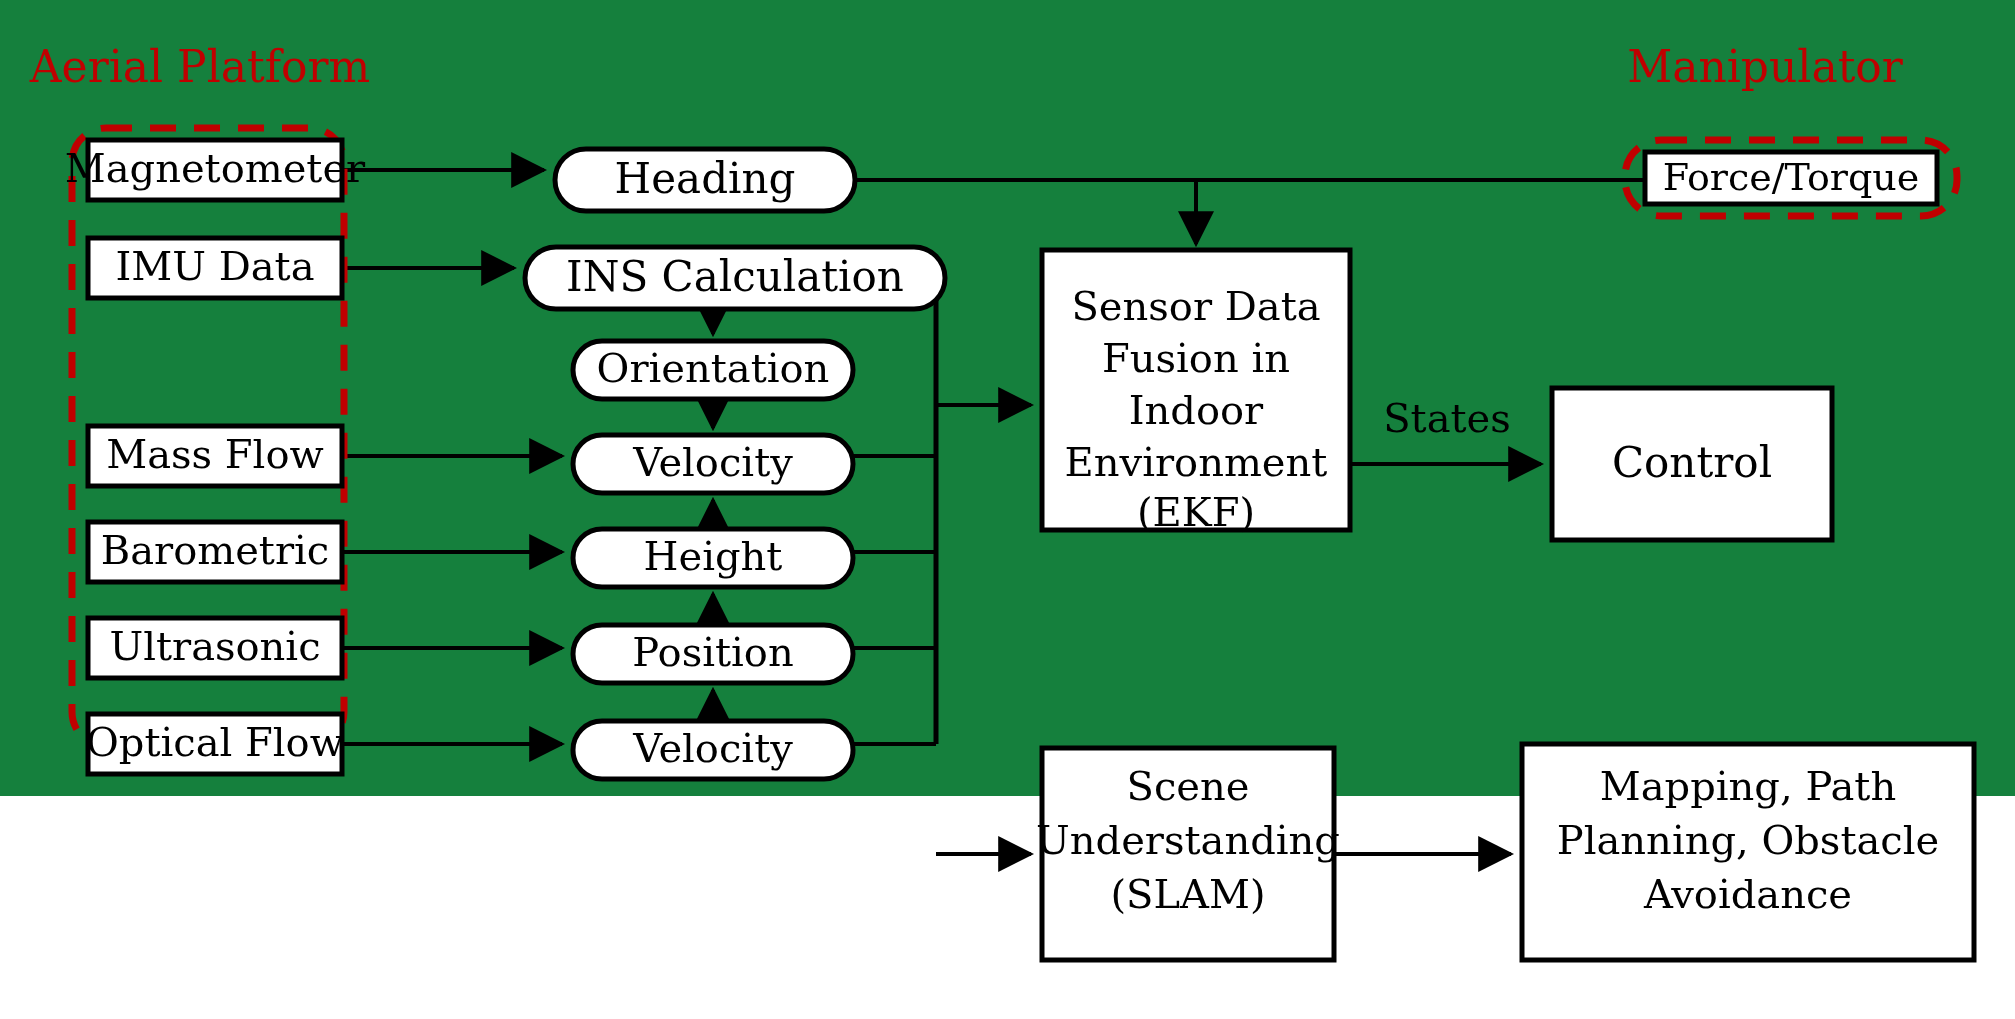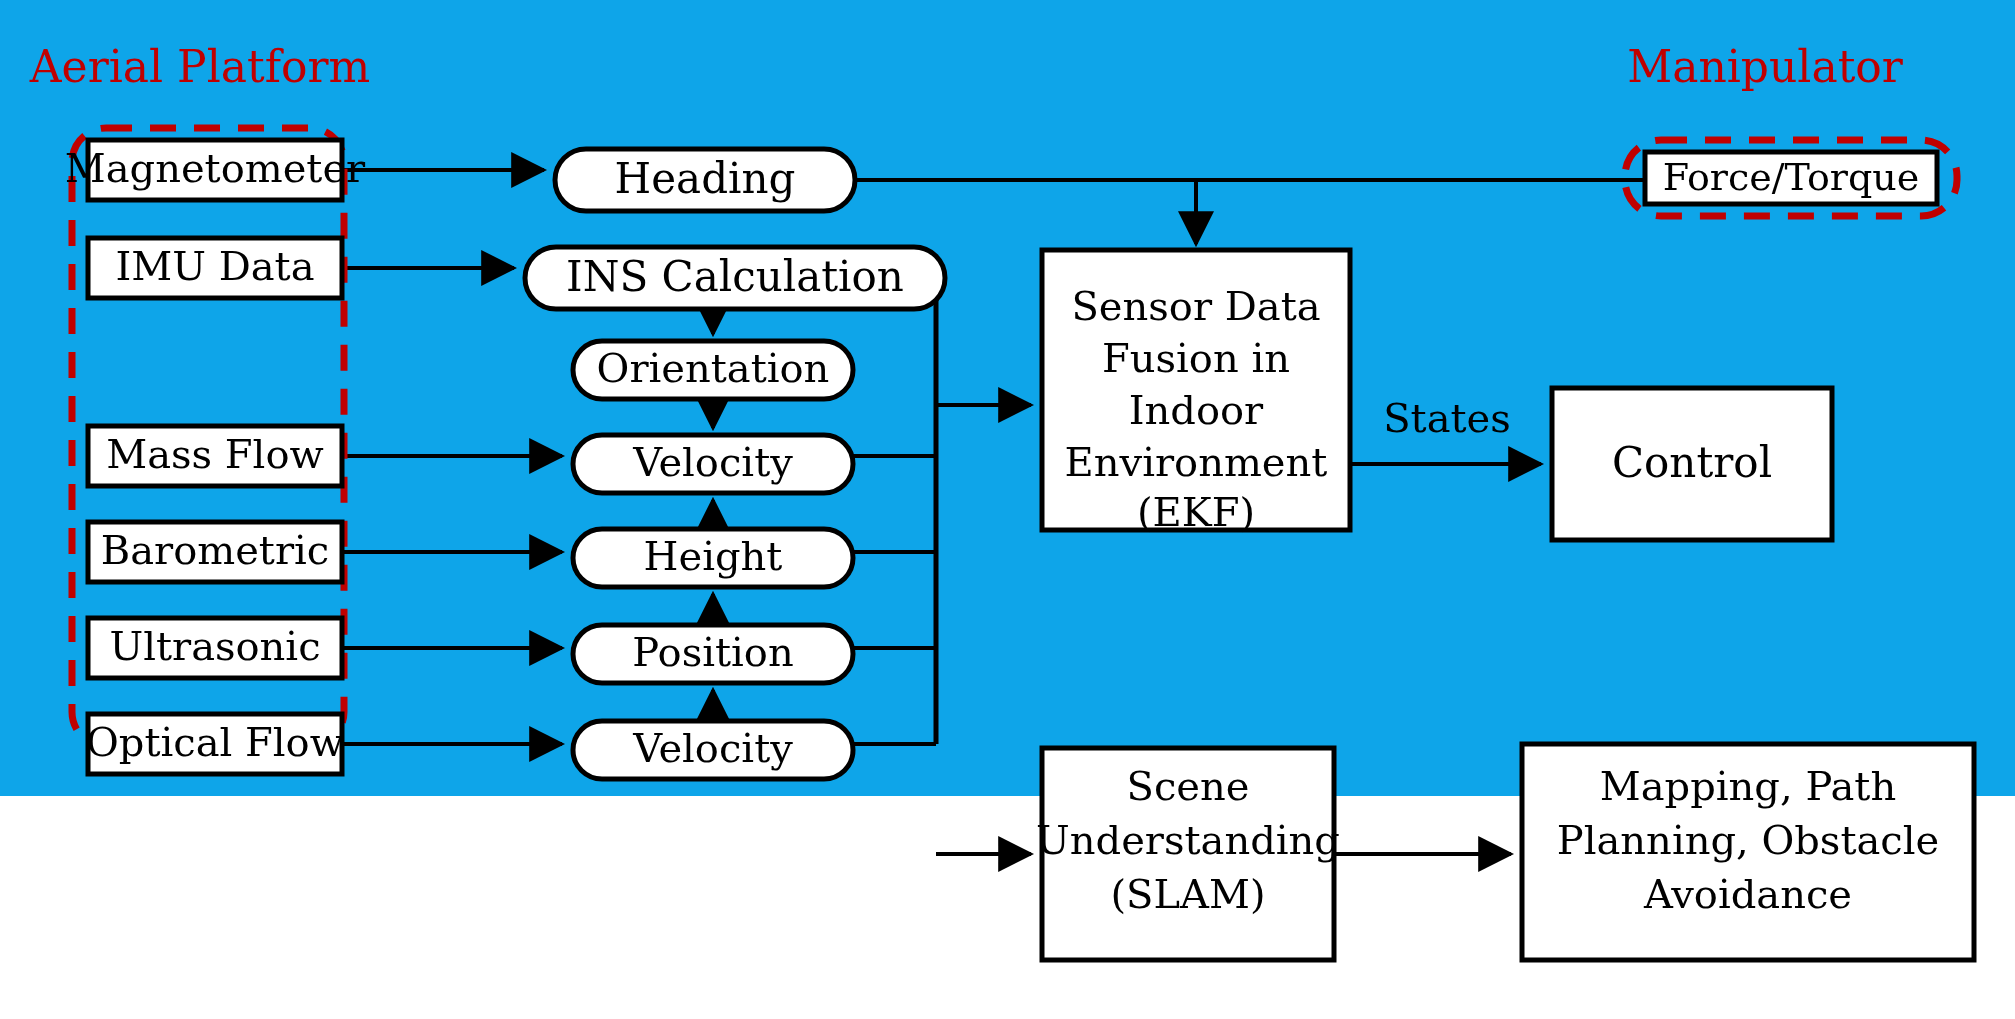--- a/index.html
+++ b/index.html
@@ -1,17 +1,17 @@
 <!DOCTYPE html>
 <html><head>
 <meta charset="utf-8">
 <style>
   html,body{margin:0;padding:0;background:#ffffff;}
   body{width:2015px;height:1019px;overflow:hidden;font-family:"DejaVu Serif",serif;}
-  #stage{position:relative;width:2015px;height:796px;background:#0ea5e9;}
+  #stage{position:relative;width:2015px;height:796px;background:#15803d;}
   svg{position:absolute;left:0;top:0;width:2015px;height:1019px;}
   .nodeLbl{font-family:"DejaVu Serif",serif;fill:#000;text-anchor:middle;dominant-baseline:middle;}
   .grpLbl{font-family:"DejaVu Serif",serif;fill:#C00000;text-anchor:middle;dominant-baseline:middle;}
   .edgeLbl{font-family:"DejaVu Serif",serif;fill:#000;text-anchor:middle;dominant-baseline:middle;}
   .boxRect{fill:#ffffff;stroke:#000000;stroke-width:5;}
   .roundRect{fill:#ffffff;stroke:#000000;stroke-width:5;}
   .grpRect{fill:none;stroke:#C00000;stroke-width:7;stroke-dasharray:26 18;stroke-linecap:butt;}
   .wire{stroke:#000000;stroke-width:4;fill:none;}
   .wireThick{stroke:#000000;stroke-width:5;fill:none;}
 </style>

